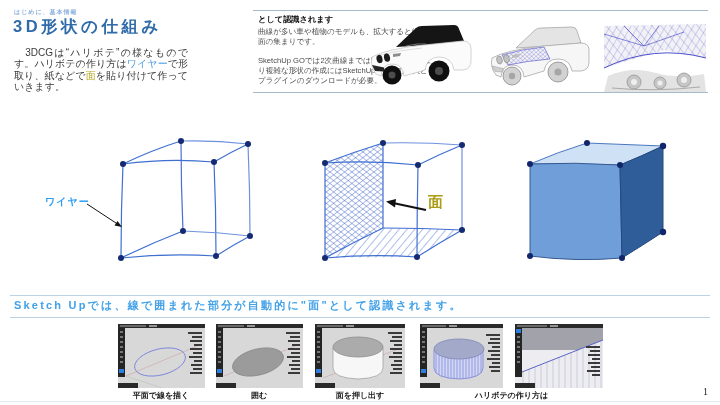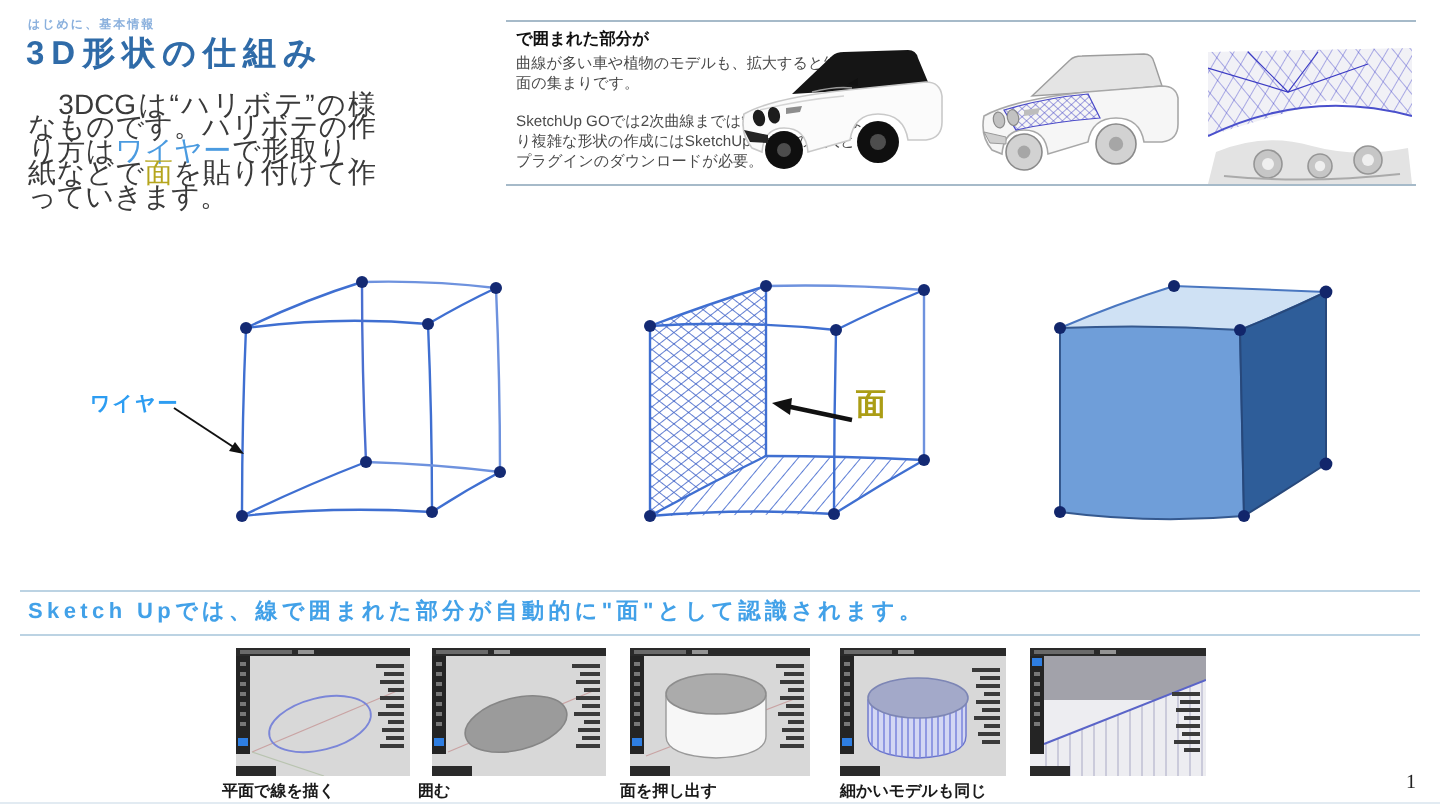--- a/index.html
+++ b/index.html
@@ -5,21 +5,21 @@
   * { margin:0; padding:0; box-sizing:border-box; }
   html,body { background:#fff; }
   body { font-family:"Liberation Sans","DejaVu Sans",sans-serif; }
   .slide { position:relative; width:720px; height:405px; background:#fff; overflow:hidden; }
 
   
   .eyebrow { position:absolute; left:14px; top:8px; font-size:6px; font-weight:bold;
              color:#8ab0dd; letter-spacing:1px; }
   .title   { position:absolute; left:13px; top:16px; font-size:16.5px; font-weight:bold;
              color:#2f6ba8; letter-spacing:3.5px; }
-  .intro   { position:absolute; left:14px; top:47px; width:174px; font-size:14px;
+  .intro   { position:absolute; left:14px; top:47px; width:174px; font-size:10px;
              line-height:11.4px; color:#3a3a3a; text-align:justify; }
   .intro p { margin:0; }
   .word-blue   { color:#4b9be0; }
   .word-yellow { color:#b5a51d; }
 
   
   .rule { position:absolute; height:1px; background:#a6bac9; }
   .note { position:absolute; left:258px; top:15px; width:180px; font-size:7.6px;
           line-height:10px; color:#4a4a4a; }
   .note-heading { font-size:8.2px; font-weight:bold; color:#111; margin-bottom:2px; }
@@ -30,41 +30,41 @@
                      color:#2d9df2; letter-spacing:1px; }
   .face-label { position:absolute; left:428px; top:193px; font-size:15px; font-weight:bold;
                 color:#ab9d15; }
 
   
   .banner-text { position:absolute; left:14px; top:298px; font-size:11px; font-weight:bold;
                  color:#42a1e8; letter-spacing:2.2px; white-space:nowrap; }
 
   
   .caption { position:absolute; top:390px; font-size:8px; font-weight:bold; color:#1a1a1a;
-             text-align:left; }
+             text-align:center; }
   .page-number { position:absolute; right:12px; top:386px; font-size:10px; color:#222;
                  font-family:"Liberation Serif","DejaVu Serif",serif; }
   svg { position:absolute; display:block; }
 </style>
 </head>
 <body>
 
 <div class="slide">
 
   <div class="eyebrow">はじめに、基本情報</div>
   <div class="title">3D形状の仕組み</div>
 
   <div class="intro">
     <p><span>　3DCGは“ハリボテ”の様なものです。ハリボテの作り方は</span><span class="word-blue">ワイヤー</span><span>で形取り、紙などで</span><span class="word-yellow">面</span><span>を貼り付けて作っていきます。</span></p>
   </div>
 
   <div class="rule" style="left:253px; top:10px; width:455px;"></div>
   <div class="rule" style="left:253px; top:92px; width:455px;"></div>
   <div class="note">
-    <div class="note-heading">で囲まれた部分が</div>
+    <div class="note-heading">として認識されます</div>
     <div class="note-p1">曲線が多い車や植物のモデルも、拡大すると細かい面の集まりです。</div>
     <div class="note-p2">SketchUp GOでは2次曲線までは制作可能です。より複雑な形状の作成にはSketchUp Proへの加入と、プラグインのダウンロードが必要。</div>
   </div>
 
   <svg style="left:366px; top:13px;" width="114" height="78" viewBox="0 0 114 78">
     <path d="M30,34 L50,15 Q52,13 56,13 L88,12 Q92,12 93,16 L98,28 L62,32 Z" fill="#151515"></path>
     <path d="M6,44 Q20,36 58,32 L97,28 Q104,28 105,35 L105,48 Q105,56 97,57 L88,57 Q86,44 73,44 Q61,44 59,57 L38,63 Q37,51 26,51 Q16,51 15,63 L10,61 Q4,54 6,44 Z" fill="#fbfbfb" stroke="#c9c9c9" stroke-width="0.8"></path>
     <path d="M14,42 Q34,37 56,35" fill="none" stroke="#d4d4d4" stroke-width="0.8"></path>
     <path d="M40,33 Q52,30 60,31" fill="none" stroke="#9a9a9a" stroke-width="0.7"></path>
     <circle cx="26" cy="62" r="9.5" fill="#0f0f0f"></circle>
@@ -398,18 +398,18 @@
         <rect x="73" y="38" width="12" height="2"></rect>
         <rect x="76" y="42" width="9" height="2"></rect>
         <rect x="72" y="46" width="13" height="2"></rect>
         <rect x="77" y="50" width="8" height="2"></rect>
       </g>
   </svg>
 
   <div class="caption" style="left:111px; width:100px;">平面で線を描く</div>
   <div class="caption" style="left:209px; width:100px;">囲む</div>
   <div class="caption" style="left:310px; width:100px;">面を押し出す</div>
-  <div class="caption" style="left:420px; width:183px;">細かいモデルも同じ</div>
+  <div class="caption" style="left:420px; width:183px;">ハリボテの作り方は</div>
 
   <div class="page-number">1</div>
   <div class="rule" style="left:0; top:401px; width:720px; background:#e2ebf2;"></div>
 
 </div>
 
 </body></html>

